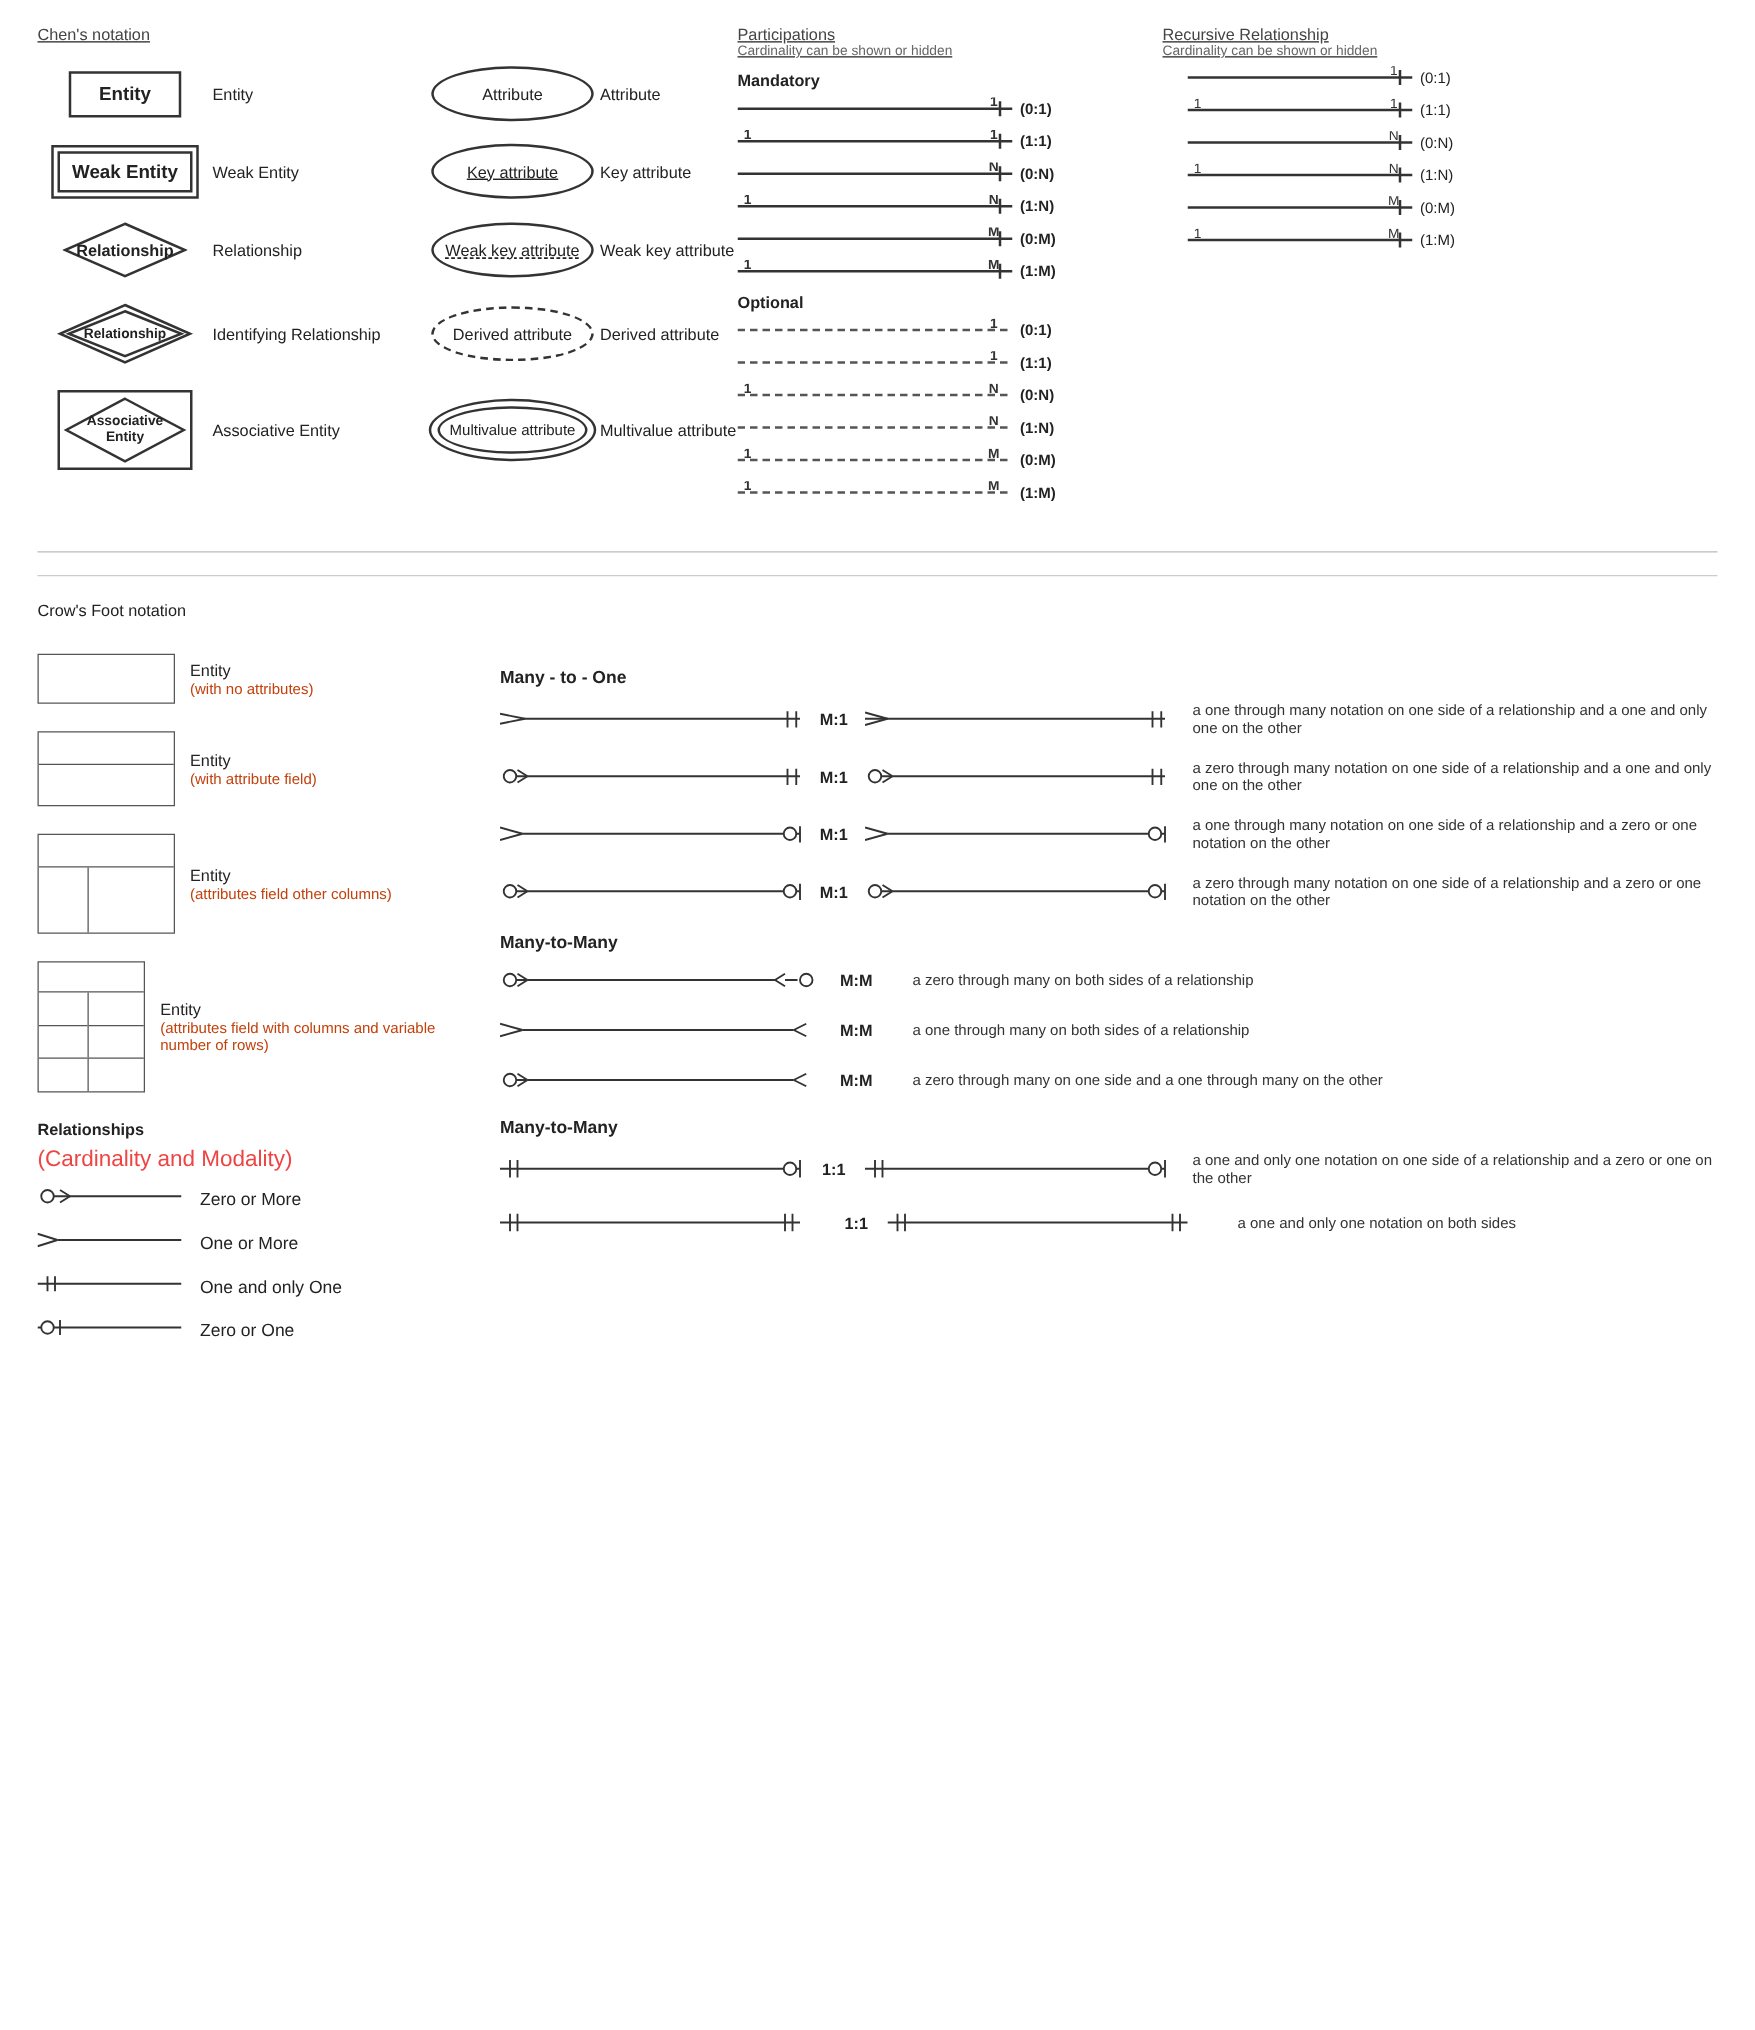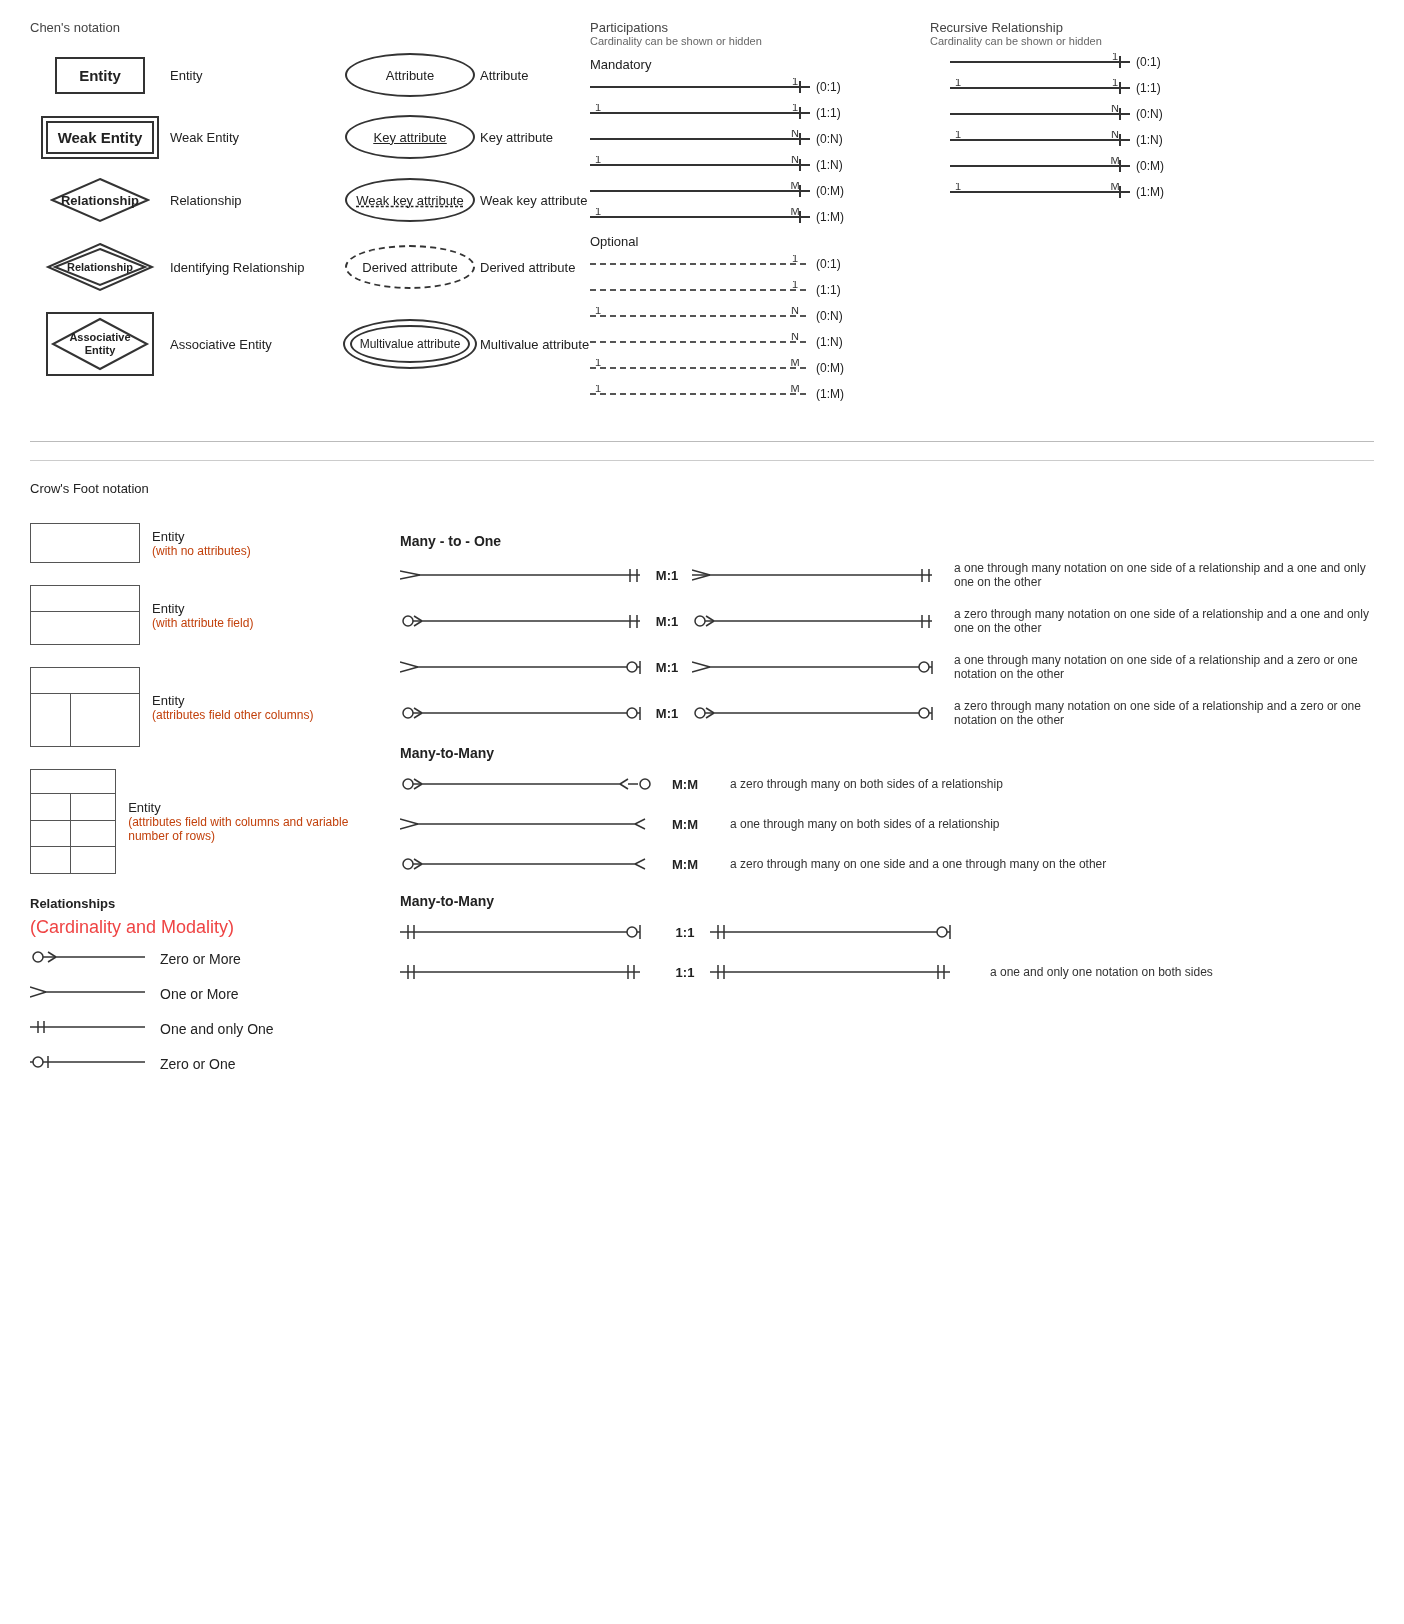--- a/index.html
+++ b/index.html
@@ -130,20 +130,21 @@
       text-decoration-style: dashed;
     }
     .ellipse-derived {
       border-style: dashed;
     }
 
     
     .participations-col {
       width: 340px;
       flex-shrink: 0;
+      font-weight: bold;
     }
     .p-group-title {
       font-size: 13px;
       margin-bottom: 6px;
       margin-top: 4px;
     }
     .p-row {
       display: flex;
       align-items: center;
       margin-bottom: 8px;
@@ -275,20 +276,21 @@
     hr.divider {
       border: none;
       border-top: 1px solid #bbb;
       margin: 18px 0;
     }
 
     .top-header {
       display: flex;
       flex-direction: row;
       margin-bottom: 6px;
+      text-decoration: underline;
     }
     .top-header-chen {
       width: 540px;
       font-size: 13px;
       color: #444;
     }
     .top-header-part {
       width: 340px;
       font-size: 13px;
       color: #444;
@@ -875,20 +877,21 @@
             <line x1="240" y1="4" x2="240" y2="18" stroke="#333" stroke-width="1.5"></line>
           </svg>
           <div style="font-size:13px;font-weight:bold;min-width:50px;text-align:center;">1:1</div>
           <svg width="260" height="22">
             <line x1="8" y1="4" x2="8" y2="18" stroke="#333" stroke-width="1.5"></line>
             <line x1="14" y1="4" x2="14" y2="18" stroke="#333" stroke-width="1.5"></line>
             <line x1="0" y1="11" x2="240" y2="11" stroke="#333" stroke-width="1.5"></line>
             <circle cx="232" cy="11" r="5" fill="white" stroke="#333" stroke-width="1.5"></circle>
             <line x1="240" y1="4" x2="240" y2="18" stroke="#333" stroke-width="1.5"></line>
           </svg>
+          <div class="cf-rel-desc">a one and only one notation on one side of a relationship and a zero or one on the other</div>
         </div>
 
         <div class="cf-rel-row">
           <svg width="260" height="22">
             <line x1="8" y1="4" x2="8" y2="18" stroke="#333" stroke-width="1.5"></line>
             <line x1="14" y1="4" x2="14" y2="18" stroke="#333" stroke-width="1.5"></line>
             <line x1="0" y1="11" x2="240" y2="11" stroke="#333" stroke-width="1.5"></line>
             <line x1="228" y1="4" x2="228" y2="18" stroke="#333" stroke-width="1.5"></line>
             <line x1="234" y1="4" x2="234" y2="18" stroke="#333" stroke-width="1.5"></line>
           </svg>

